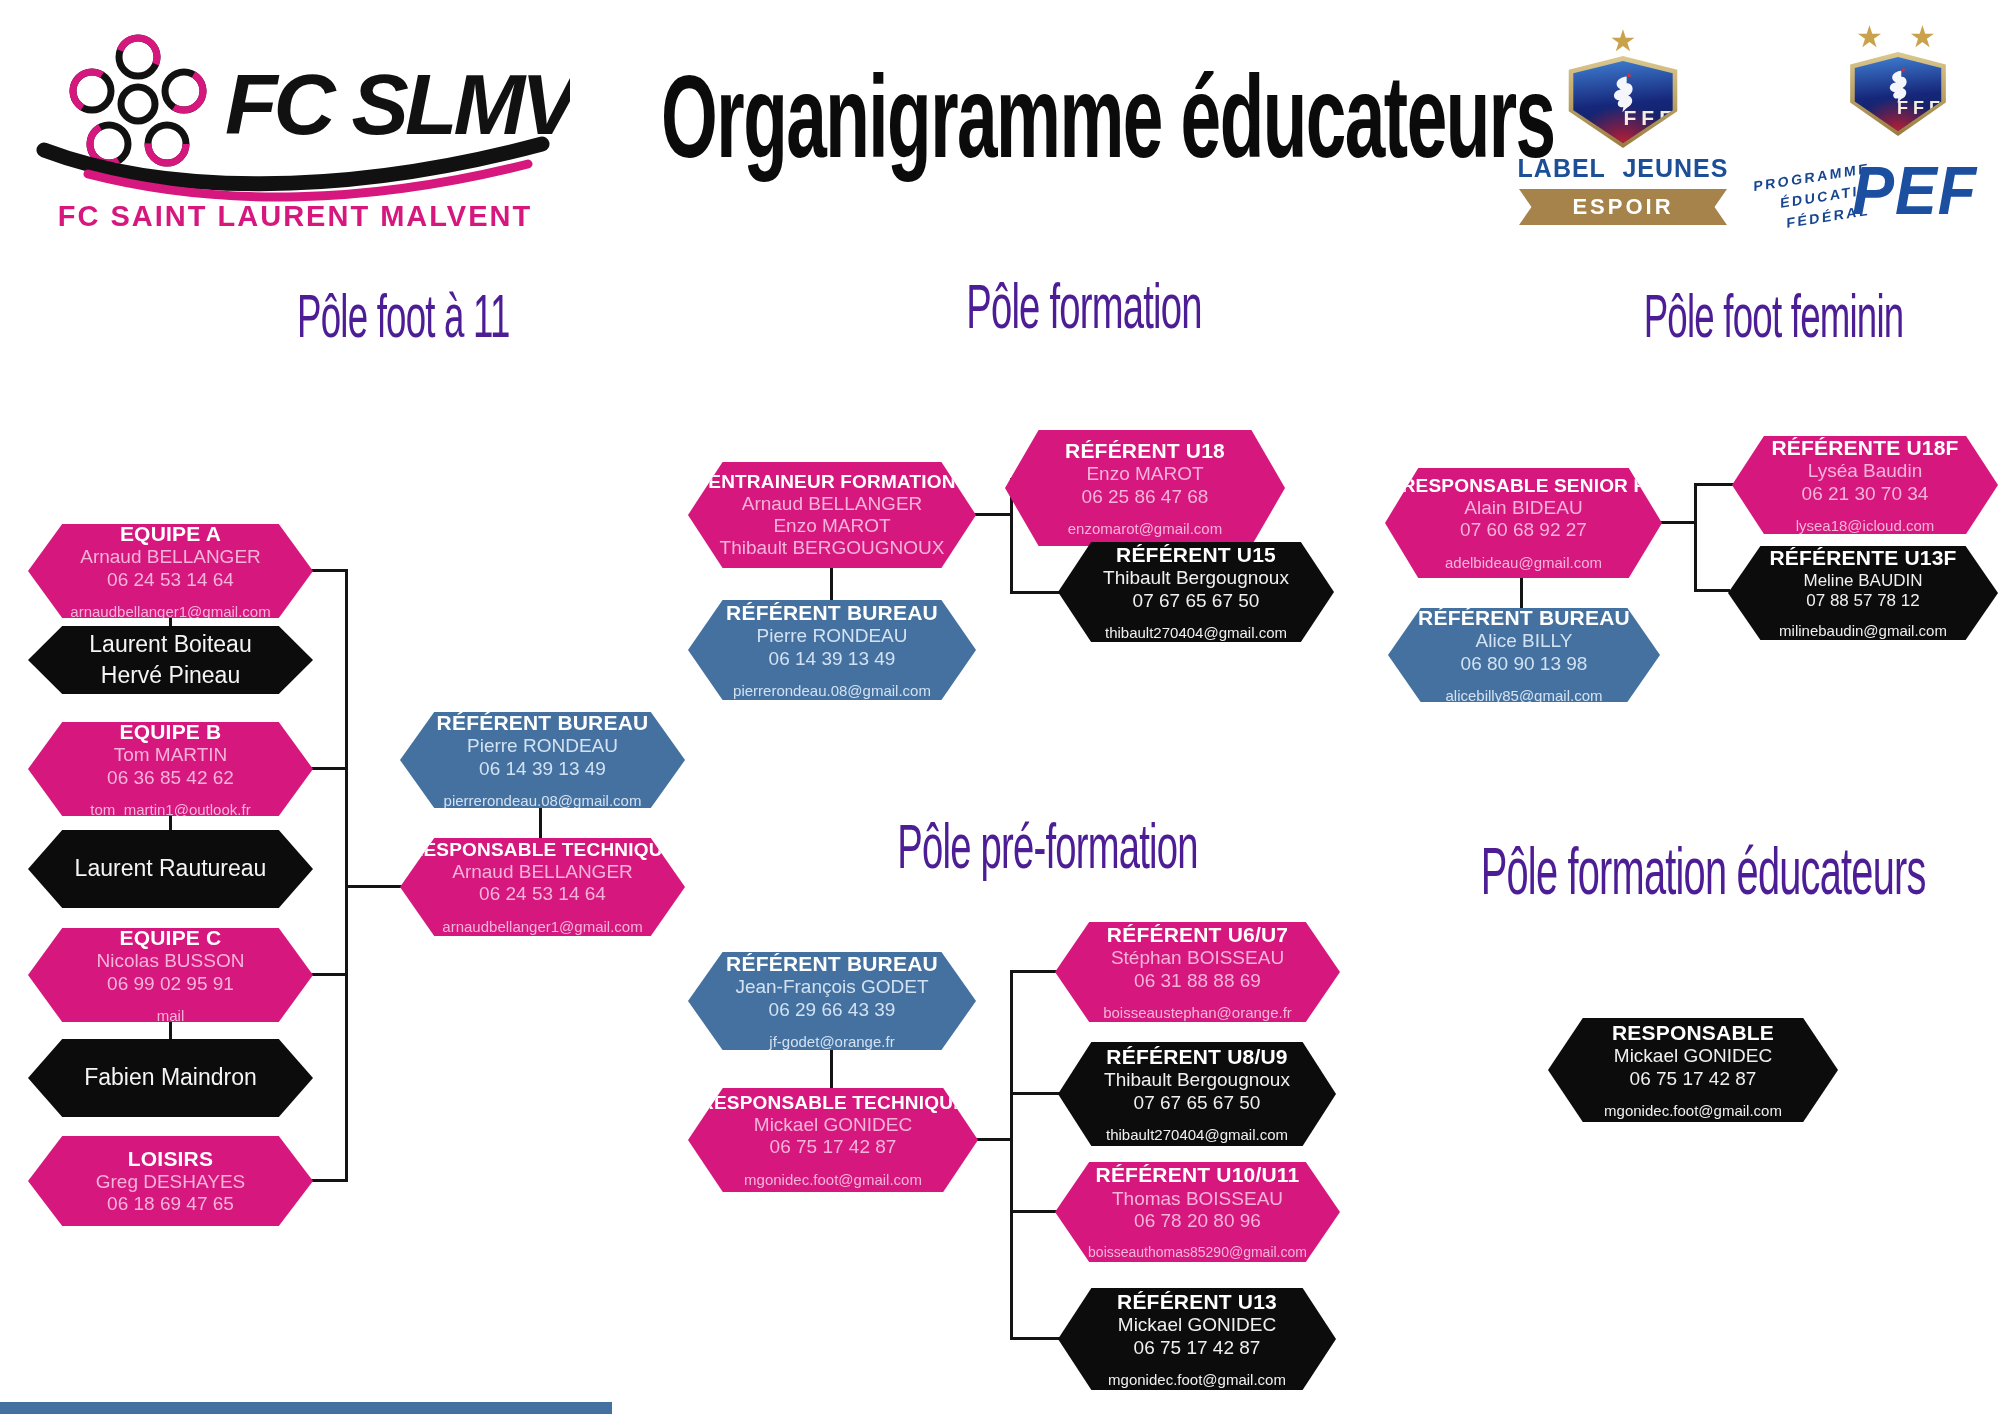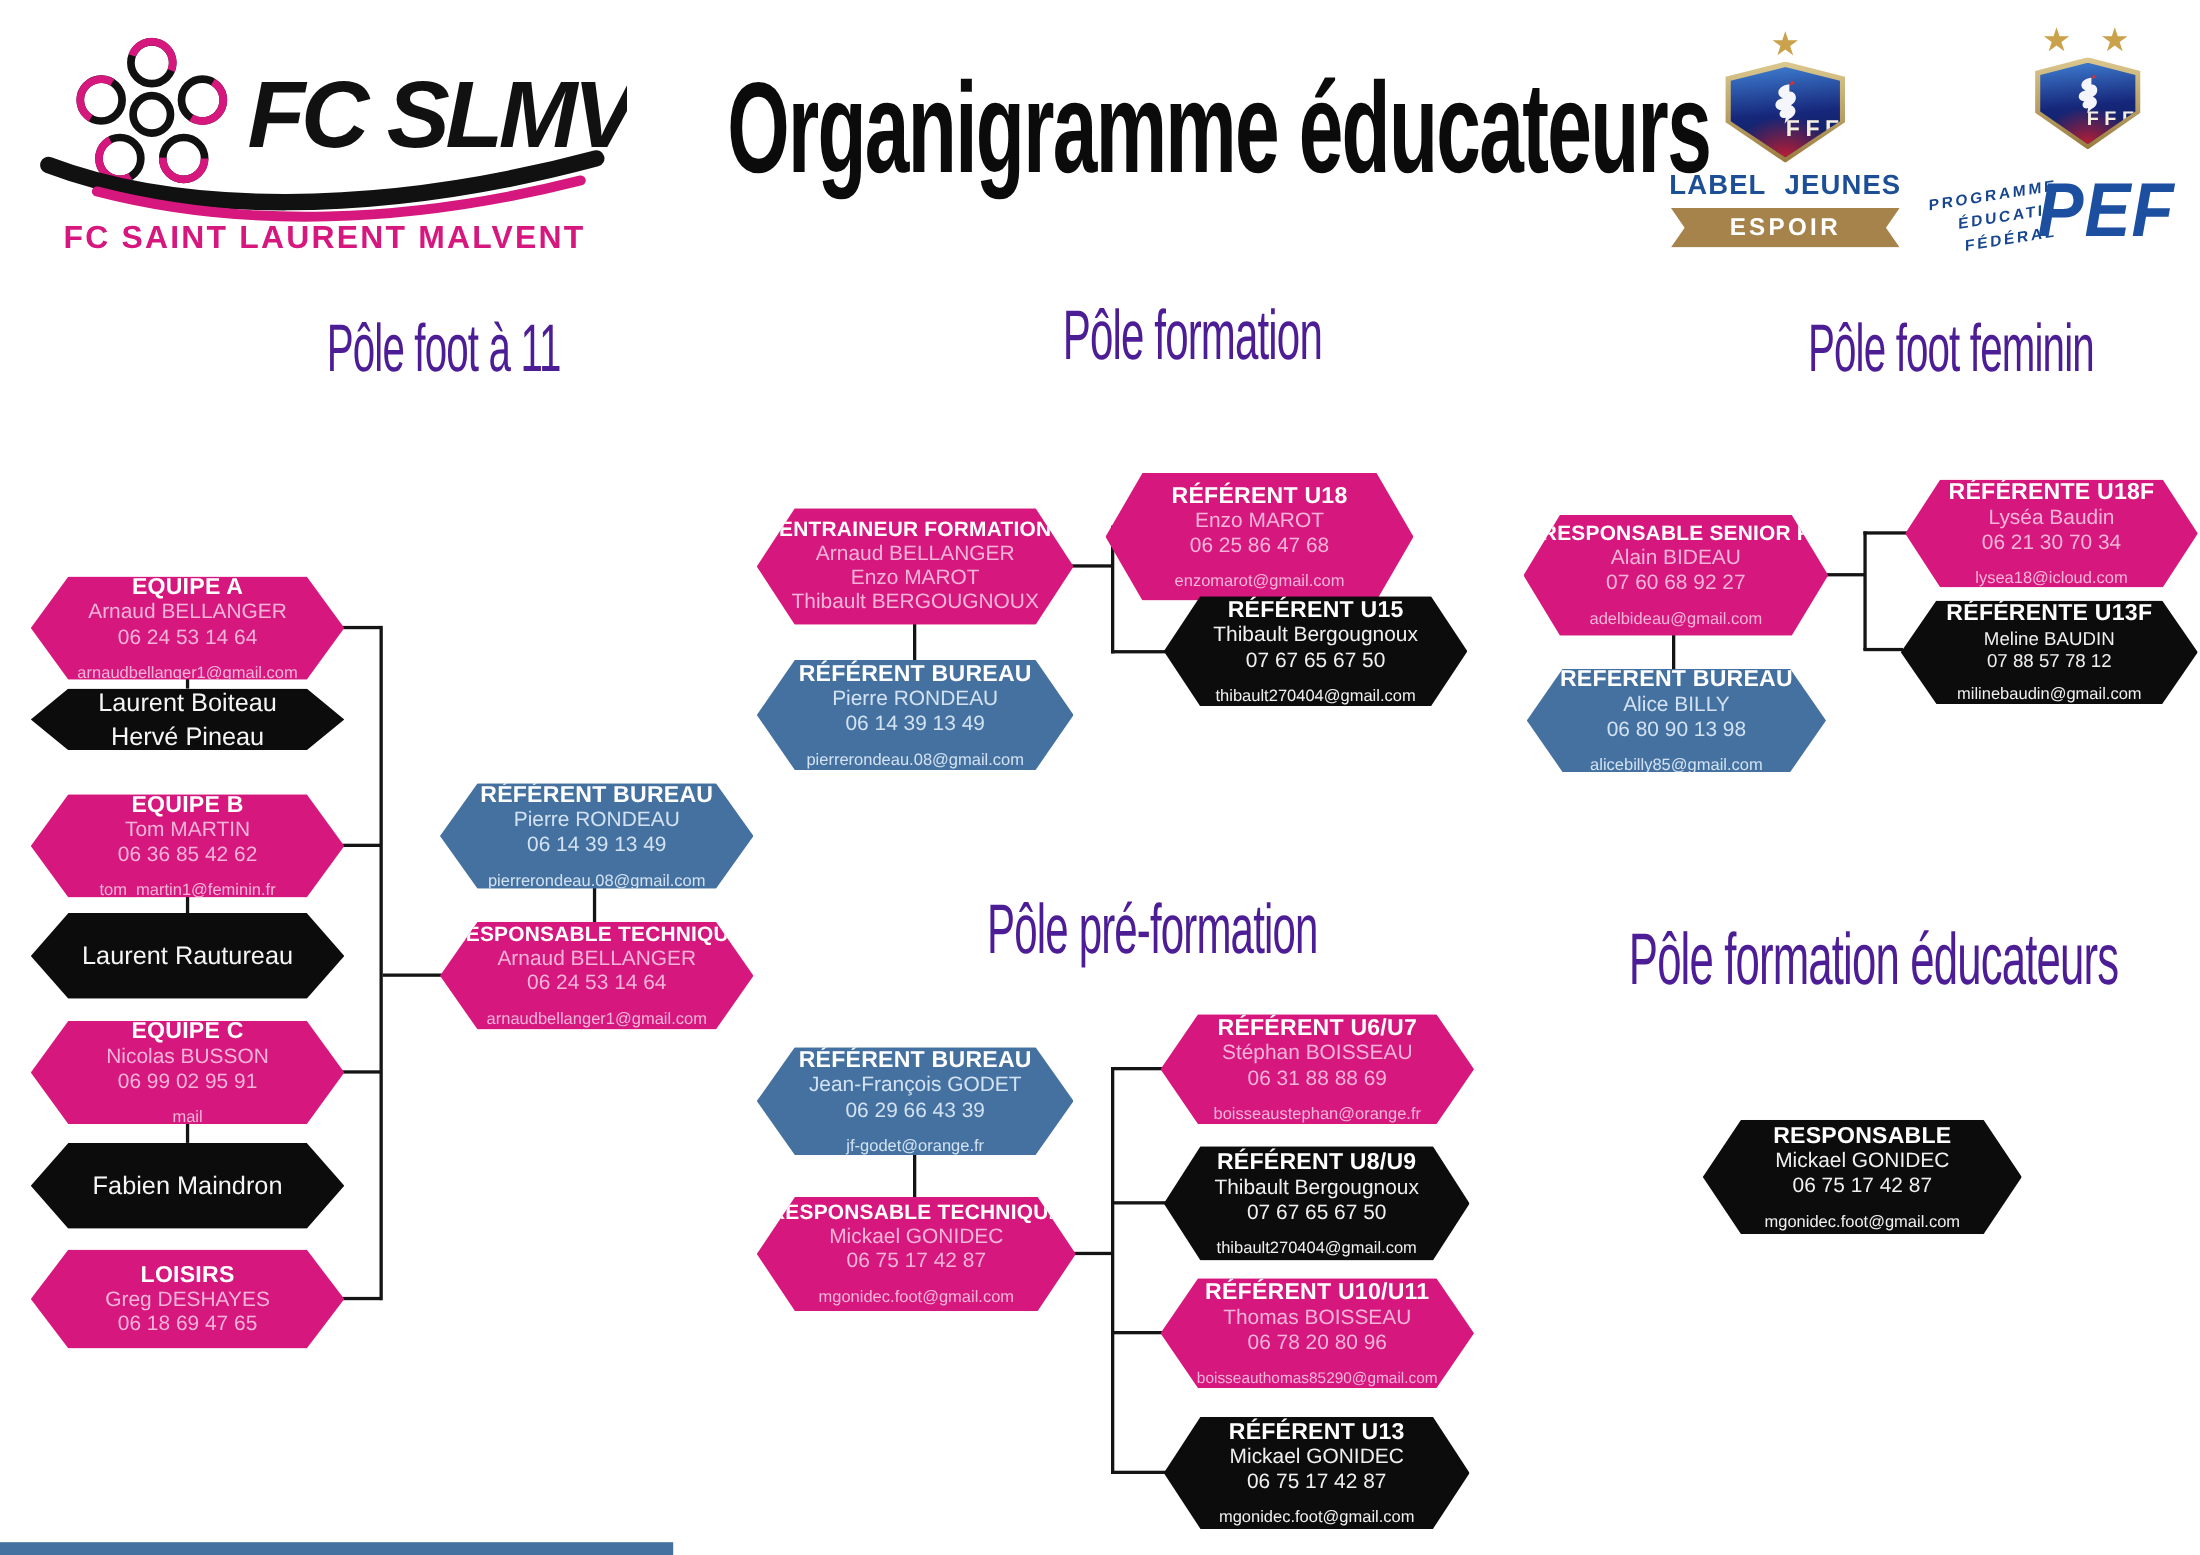--- a/index.html
+++ b/index.html
@@ -176,29 +176,29 @@
   <div class="cl" style="left:1010px;top:1092px;width:50px;height:3px"></div>
   <div class="cl" style="left:1010px;top:1210px;width:47px;height:3px"></div>
   <div class="cl" style="left:1010px;top:1337px;width:50px;height:3px"></div>
 
   <div class="hex pink" style="left:28px;top:524px;width:285px;height:94px">
     <div class="hx-title">EQUIPE A</div>
     <div class="hx-line">Arnaud BELLANGER</div>
     <div class="hx-line">06 24 53 14 64</div>
     <div class="hx-line hx-mail">arnaudbellanger1@gmail.com</div>
   </div>
-  <div class="hex black plain" style="left:28px;top:626px;width:285px;height:56px">
+  <div class="hex black plain" style="left:28px;top:626px;width:285px;height:68px">
     <div class="hx-line">Laurent Boiteau</div>
     <div class="hx-line">Hervé Pineau</div>
   </div>
   <div class="hex pink" style="left:28px;top:722px;width:285px;height:94px">
     <div class="hx-title">EQUIPE B</div>
     <div class="hx-line">Tom MARTIN</div>
     <div class="hx-line">06 36 85 42 62</div>
-    <div class="hx-line hx-mail">tom_martin1@feminin.fr</div>
+    <div class="hx-line hx-mail">tom_martin1@outlook.fr</div>
   </div>
   <div class="hex black plain" style="left:28px;top:830px;width:285px;height:78px">
     <div class="hx-line">Laurent Rautureau</div>
   </div>
   <div class="hex pink" style="left:28px;top:928px;width:285px;height:94px">
     <div class="hx-title">EQUIPE C</div>
     <div class="hx-line">Nicolas BUSSON</div>
     <div class="hx-line">06 99 02 95 91</div>
     <div class="hx-line hx-mail">mail</div>
   </div>

